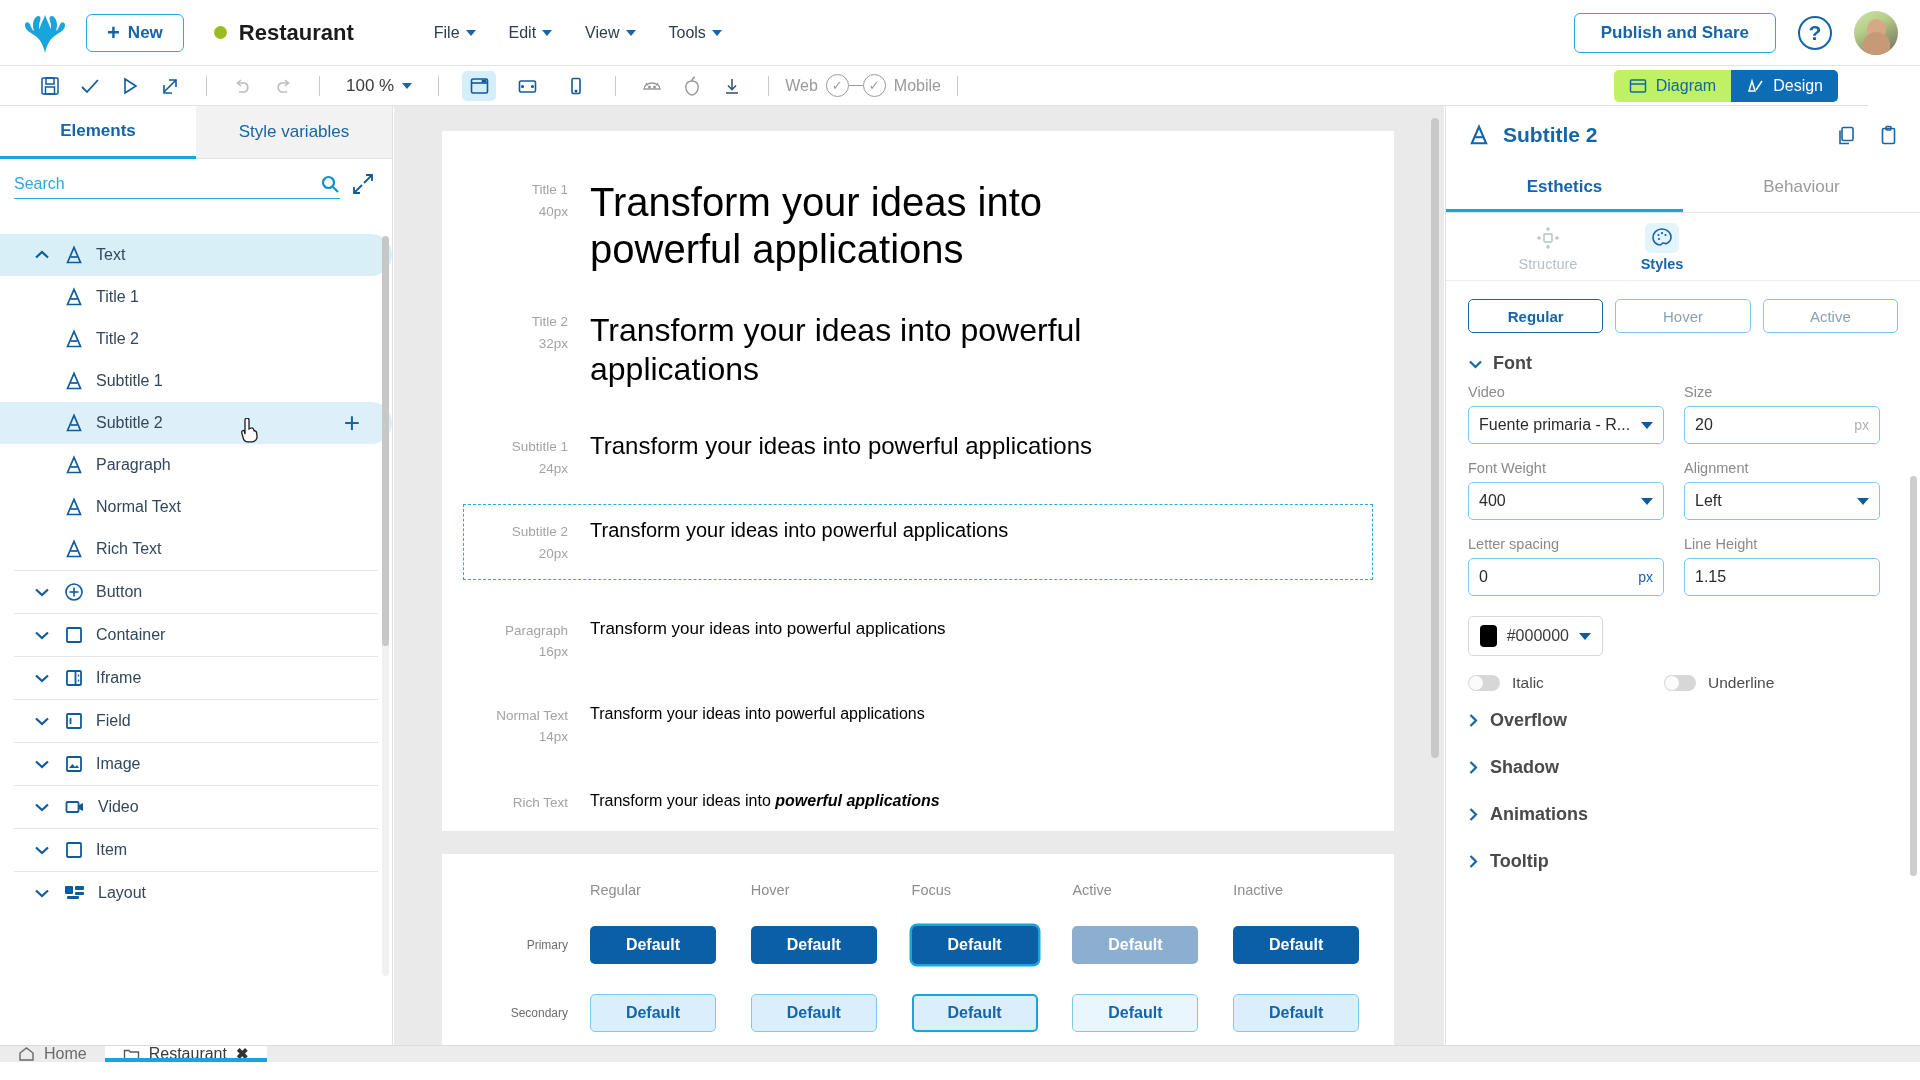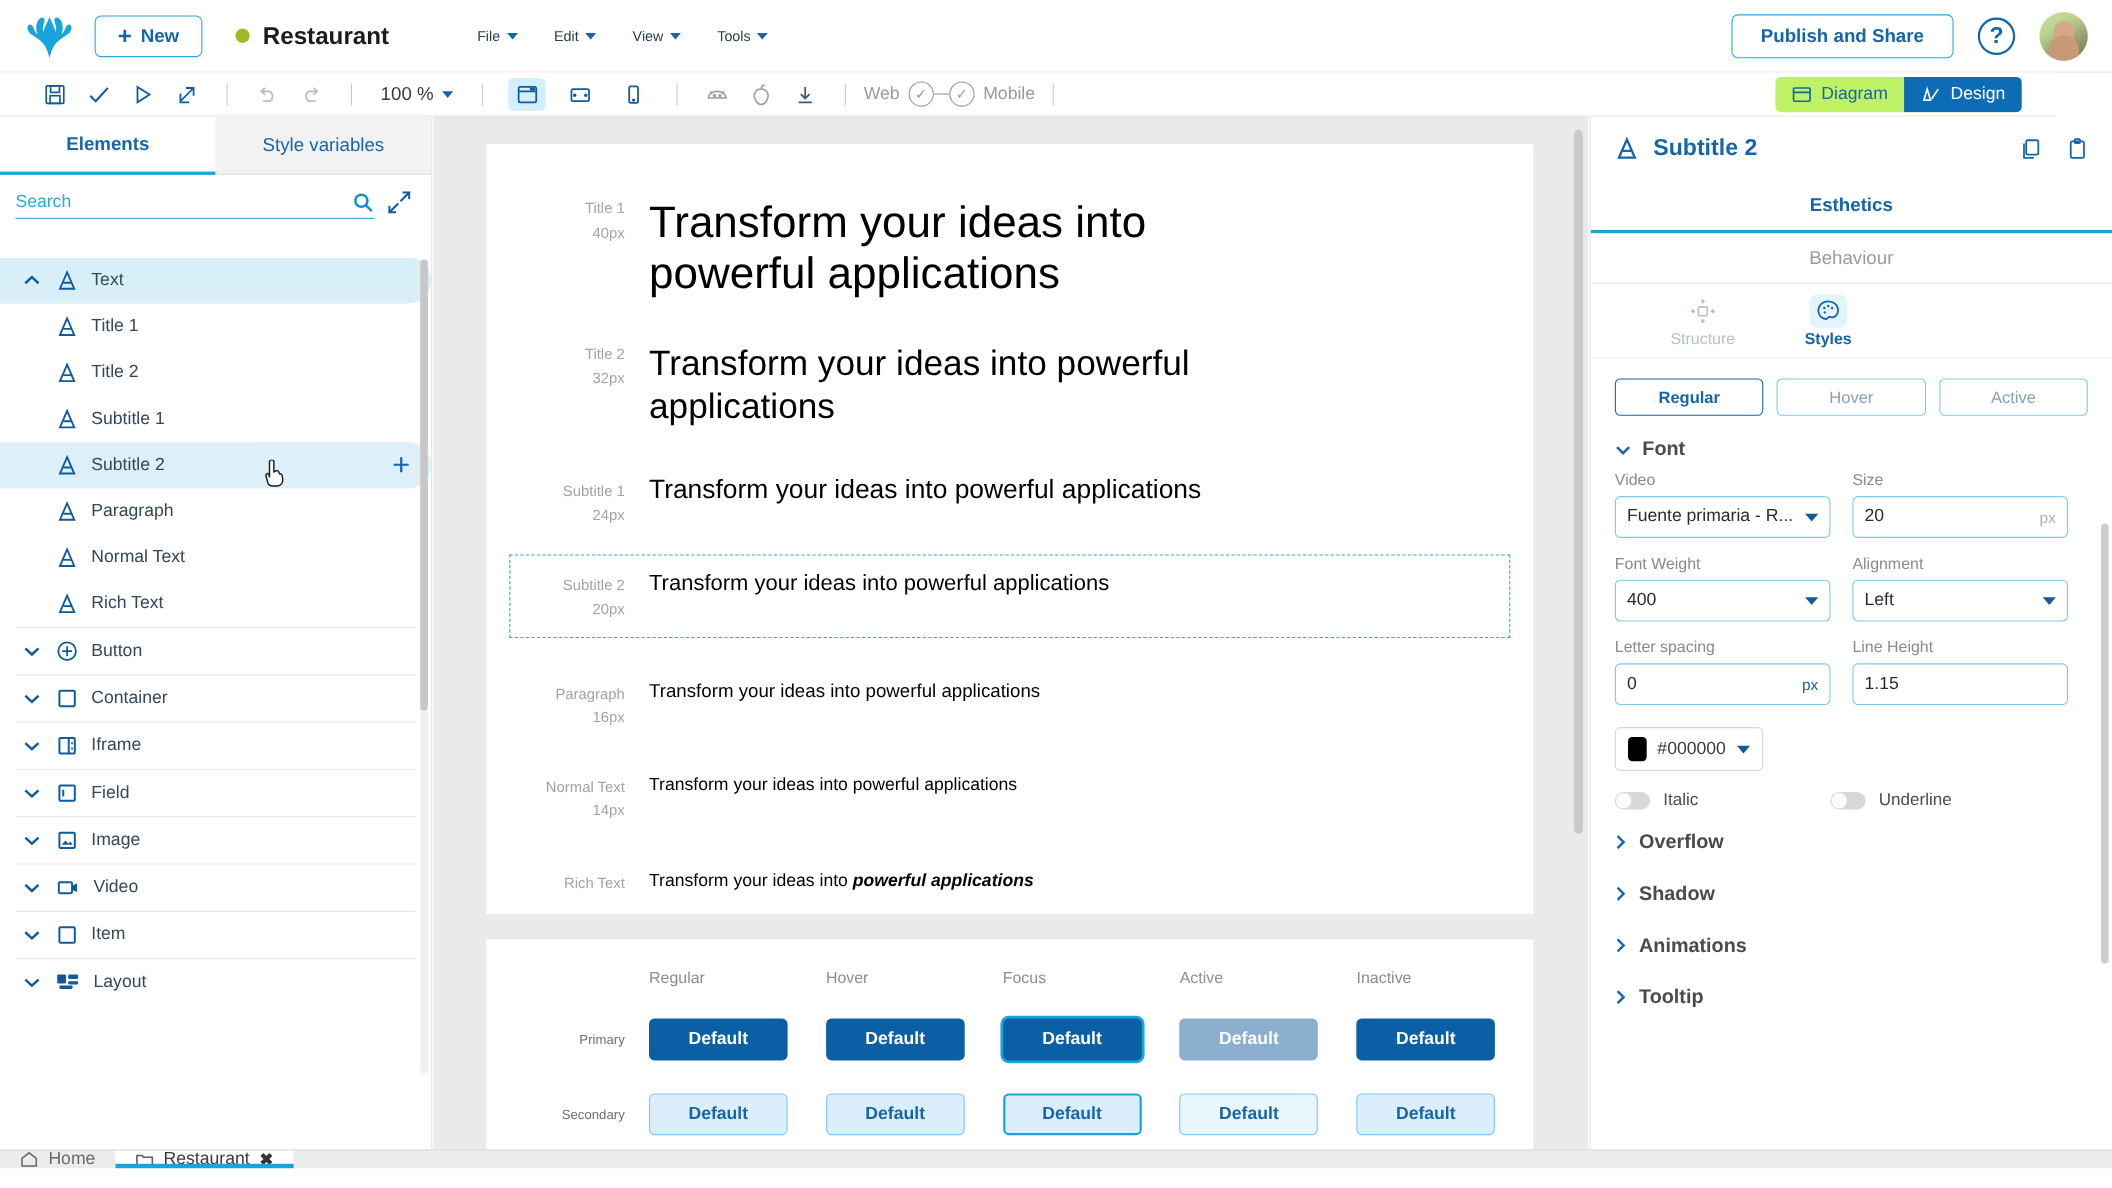--- a/index.html
+++ b/index.html
@@ -20,21 +20,21 @@
   .new-btn {
     display: flex; align-items: center; justify-content: center; gap: 8px;
     height: 38px; padding: 0 20px; border: 1.5px solid #2aa8e0; border-radius: 6px;
     color: #1565a8; font-size: 17px; font-weight: bold; background: #fff; cursor: pointer;
   }
   .new-btn .plus { font-size: 22px; line-height: 1; font-weight: bold; }
   .proj-wrap { display: flex; align-items: center; gap: 12px; margin-left: 30px; }
   .proj-dot { width: 13px; height: 13px; border-radius: 50%; background: #9bbb20; }
   .proj-name { font-size: 22px; font-weight: bold; color: #1b1b1b; }
   .menus { display: flex; align-items: center; gap: 33px; margin-left: 80px; }
-  .menu-item { display: flex; align-items: center; gap: 6px; font-size: 13px; color: #2b3c4d; cursor: pointer; }
+  .menu-item { display: flex; align-items: center; gap: 6px; font-size: 16px; color: #2b3c4d; cursor: pointer; }
   .caret { width: 0; height: 0; border-left: 5px solid transparent; border-right: 5px solid transparent; border-top: 6px solid #1565a8; }
   .topbar-right { margin-left: auto; display: flex; align-items: center; gap: 22px; }
   .publish-btn {
     height: 40px; padding: 0 26px; border: 1.5px solid #2aa8e0; border-radius: 6px;
     color: #1565a8; font-size: 17px; font-weight: bold; background: #fff; cursor: pointer;
     display: flex; align-items: center;
   }
   .help-icon {
     width: 34px; height: 34px; border: 2.5px solid #1565a8; border-radius: 50%;
     color: #1565a8; font-size: 21px; font-weight: bold;
@@ -89,21 +89,21 @@
     display: flex; align-items: center; height: 50px; padding: 0 18px 0 14px; gap: 12px;
   }
   .lp-search-field { flex: 1; display: flex; align-items: center; border-bottom: 1.5px solid #2aa8e0; height: 30px; }
   .lp-search-field input {
     flex: 1; border: none; outline: none; font-size: 16px; color: #2aa8e0;
     font-family: "Liberation Sans", sans-serif; background: transparent;
   }
   .lp-search-field input::placeholder { color: #2aa8e0; }
   .lp-list { position: absolute; top: 128px; left: 0; right: 0; bottom: 0; overflow: hidden; }
   .el-row {
-    display: flex; align-items: center; height: 42px; padding: 0 19px; gap: 12px;
+    display: flex; align-items: center; height: 42px; padding: 0 32px; gap: 12px;
     cursor: pointer; position: relative;
   }
   .el-row.group { background: #d9eff8; border-radius: 0 24px 24px 0; }
   .el-row.selected { background: #ddeff8; border-radius: 0 24px 24px 0; }
   .el-row .chev { width: 20px; color: #1565a8; display: flex; align-items: center; justify-content: center; }
   .el-row .ind { width: 20px; }
   .el-label { font-size: 16px; color: #33475b; }
   .el-plus { margin-left: auto; font-size: 28px; color: #1565a8; font-weight: 300; line-height: 1; }
   .el-div { height: 1px; background: #e6e6e6; margin: 0 14px; }
   .lp-scrollbar { position: absolute; right: 3px; top: 130px; width: 7px; height: 740px; background: #f0f0f0; border-radius: 4px; }
@@ -140,21 +140,21 @@
   }
 
   
   #rightpanel {
     position: absolute; left: 1445px; top: 106px; width: 475px; height: 939px;
     background: #fff; border-left: 1px solid #e1e1e1; overflow: hidden;
   }
   .rp-head { display: flex; align-items: center; height: 58px; padding: 0 22px; gap: 13px; }
   .rp-title { font-size: 21px; font-weight: bold; color: #1565a8; }
   .rp-head-icons { margin-left: auto; display: flex; gap: 22px; }
-  .rp-tabs { display: flex; border-bottom: 1px solid #e6e6e6; flex-direction: column; }
+  .rp-tabs { display: flex; border-bottom: 1px solid #e6e6e6; }
   .rp-tab { flex: 1; text-align: center; padding: 13px 0 12px; font-size: 17px; cursor: pointer; color: #9a9a9a; }
   .rp-tab.active { color: #1565a8; font-weight: bold; border-bottom: 3px solid #18a5dc; }
   .rp-subtabs { display: flex; gap: 14px; padding: 10px 0 8px 52px; border-bottom: 1px solid #ececec; }
   .rp-subtab { width: 100px; text-align: center; cursor: pointer; }
   .rp-subtab .sicon { width: 34px; height: 30px; margin: 0 auto 3px; display: flex; align-items: center; justify-content: center; border-radius: 6px; }
   .rp-subtab.active .sicon { background: #e3f4fc; }
   .rp-subtab .slabel { font-size: 14.5px; color: #b5c0ca; }
   .rp-subtab.active .slabel { color: #1565a8; font-weight: bold; }
 
   .state-row { display: flex; gap: 12px; padding: 18px 22px 0; }

